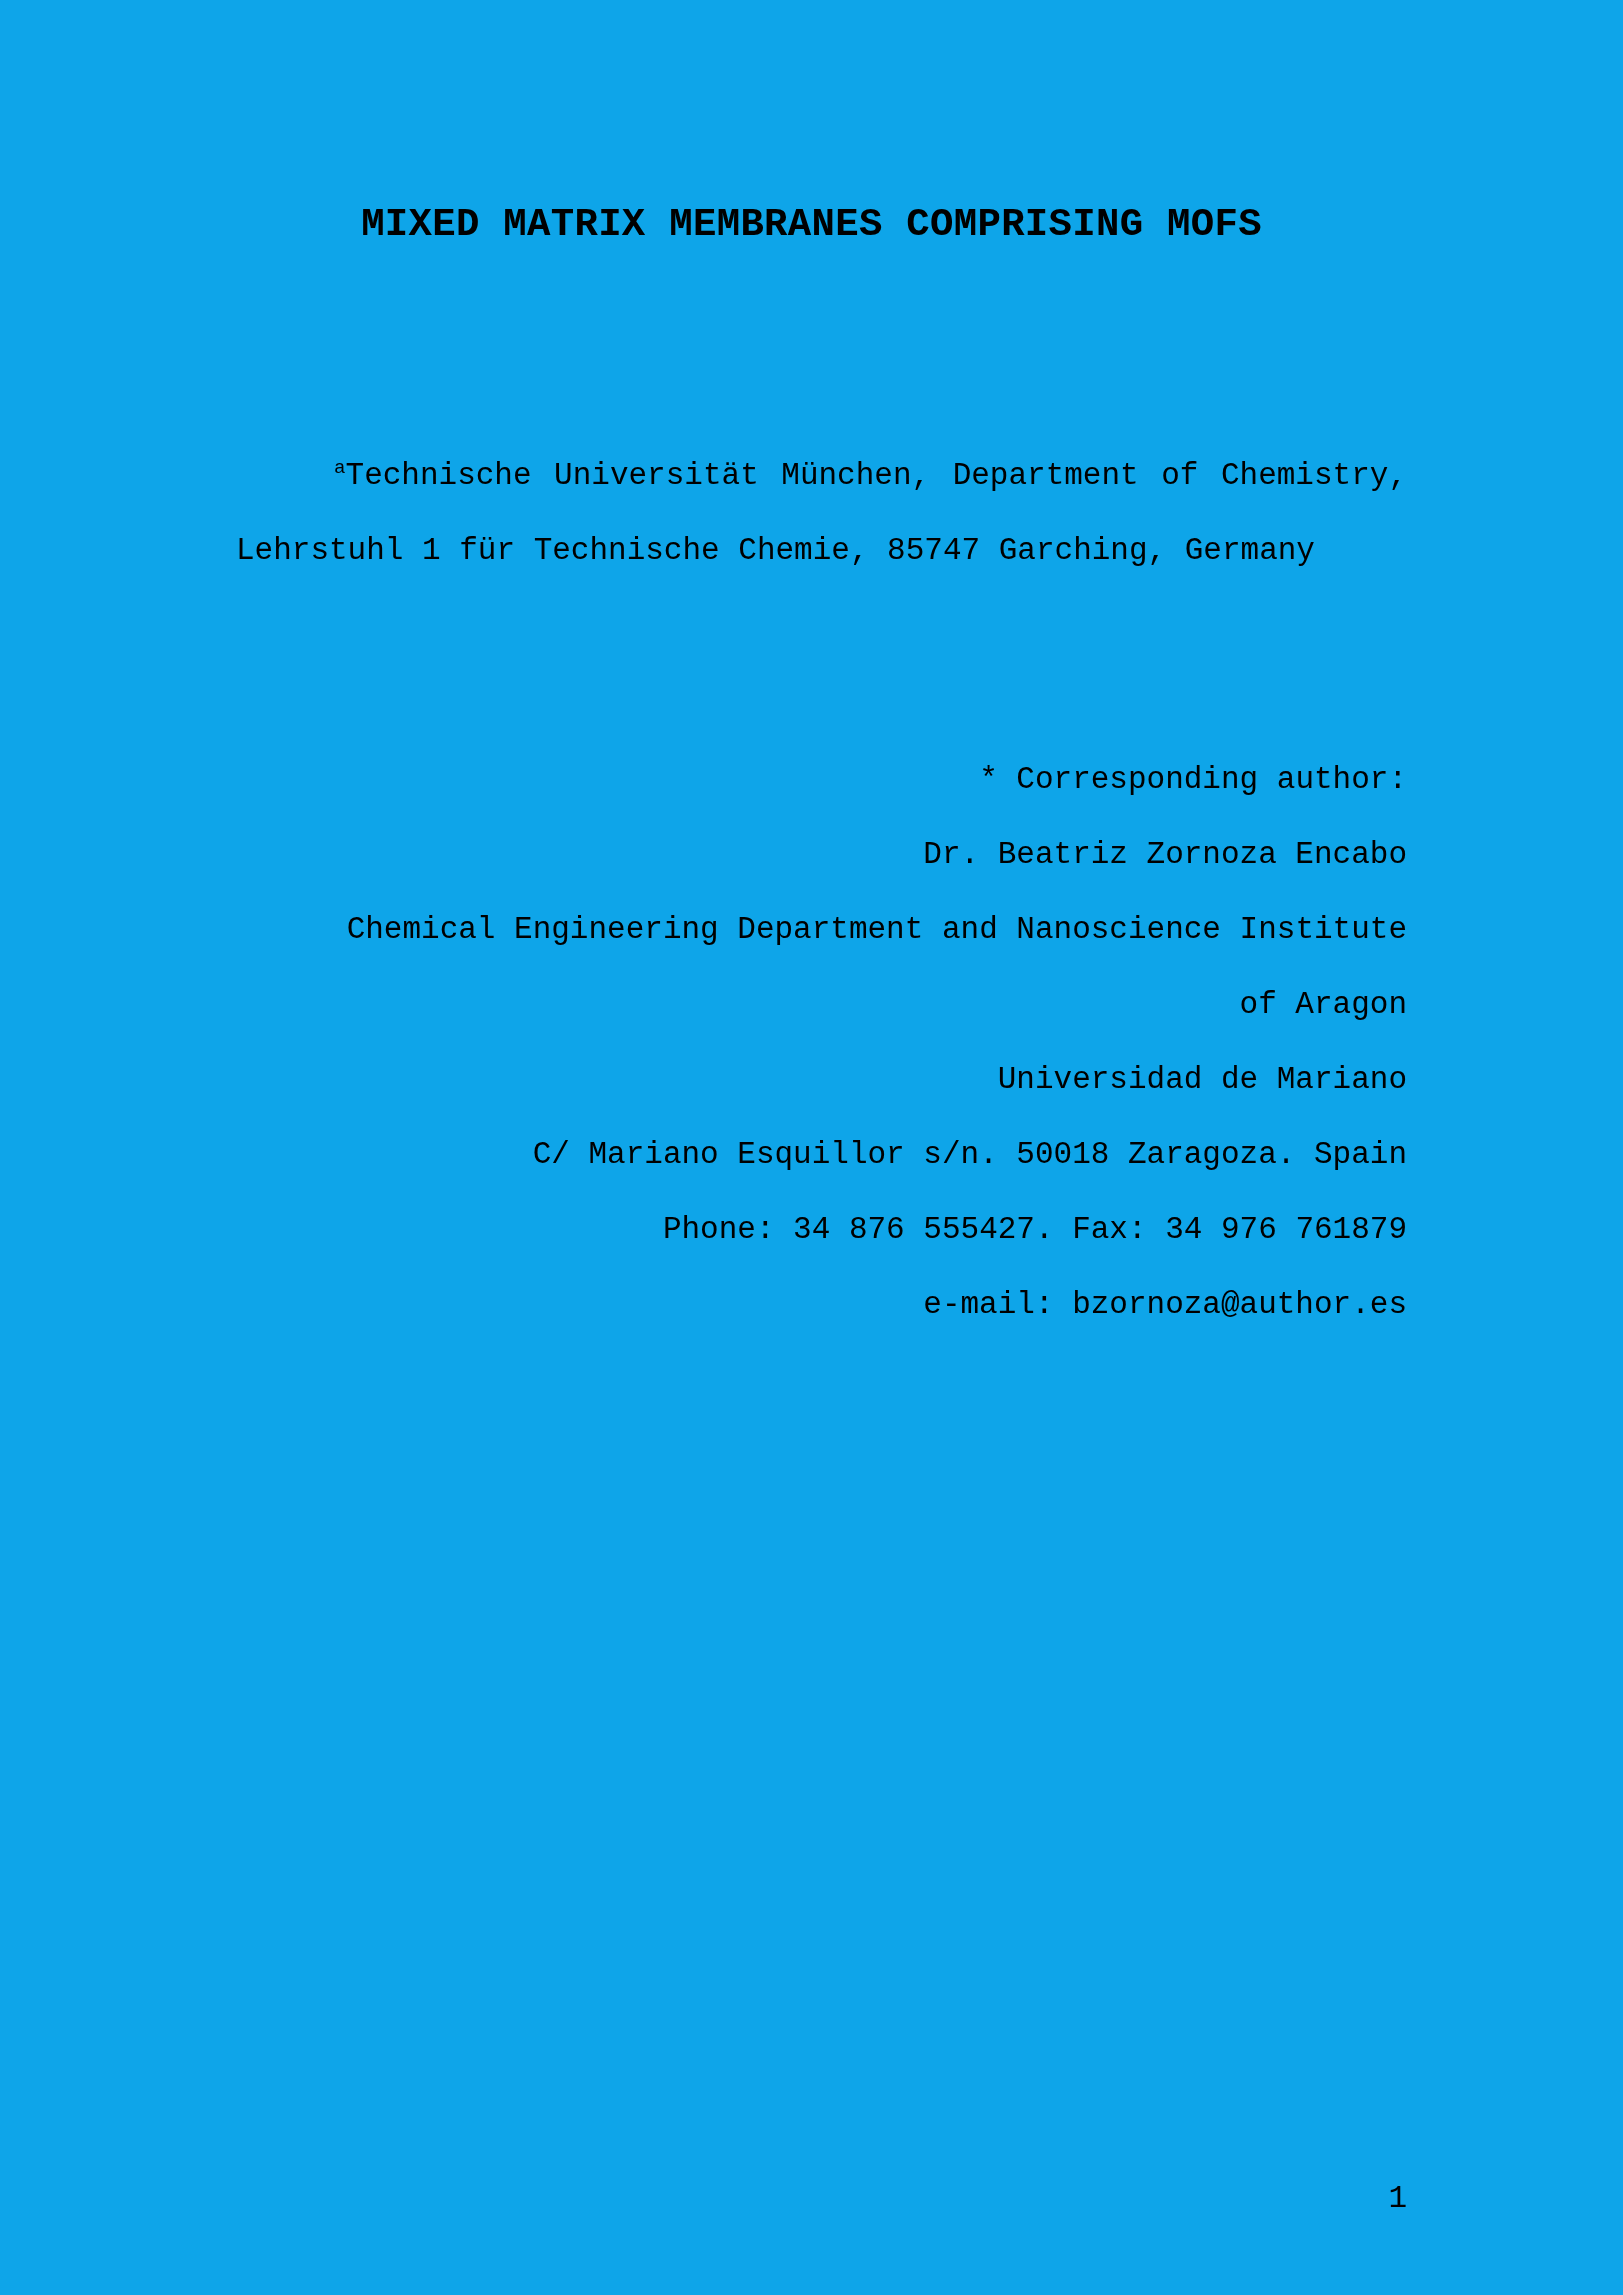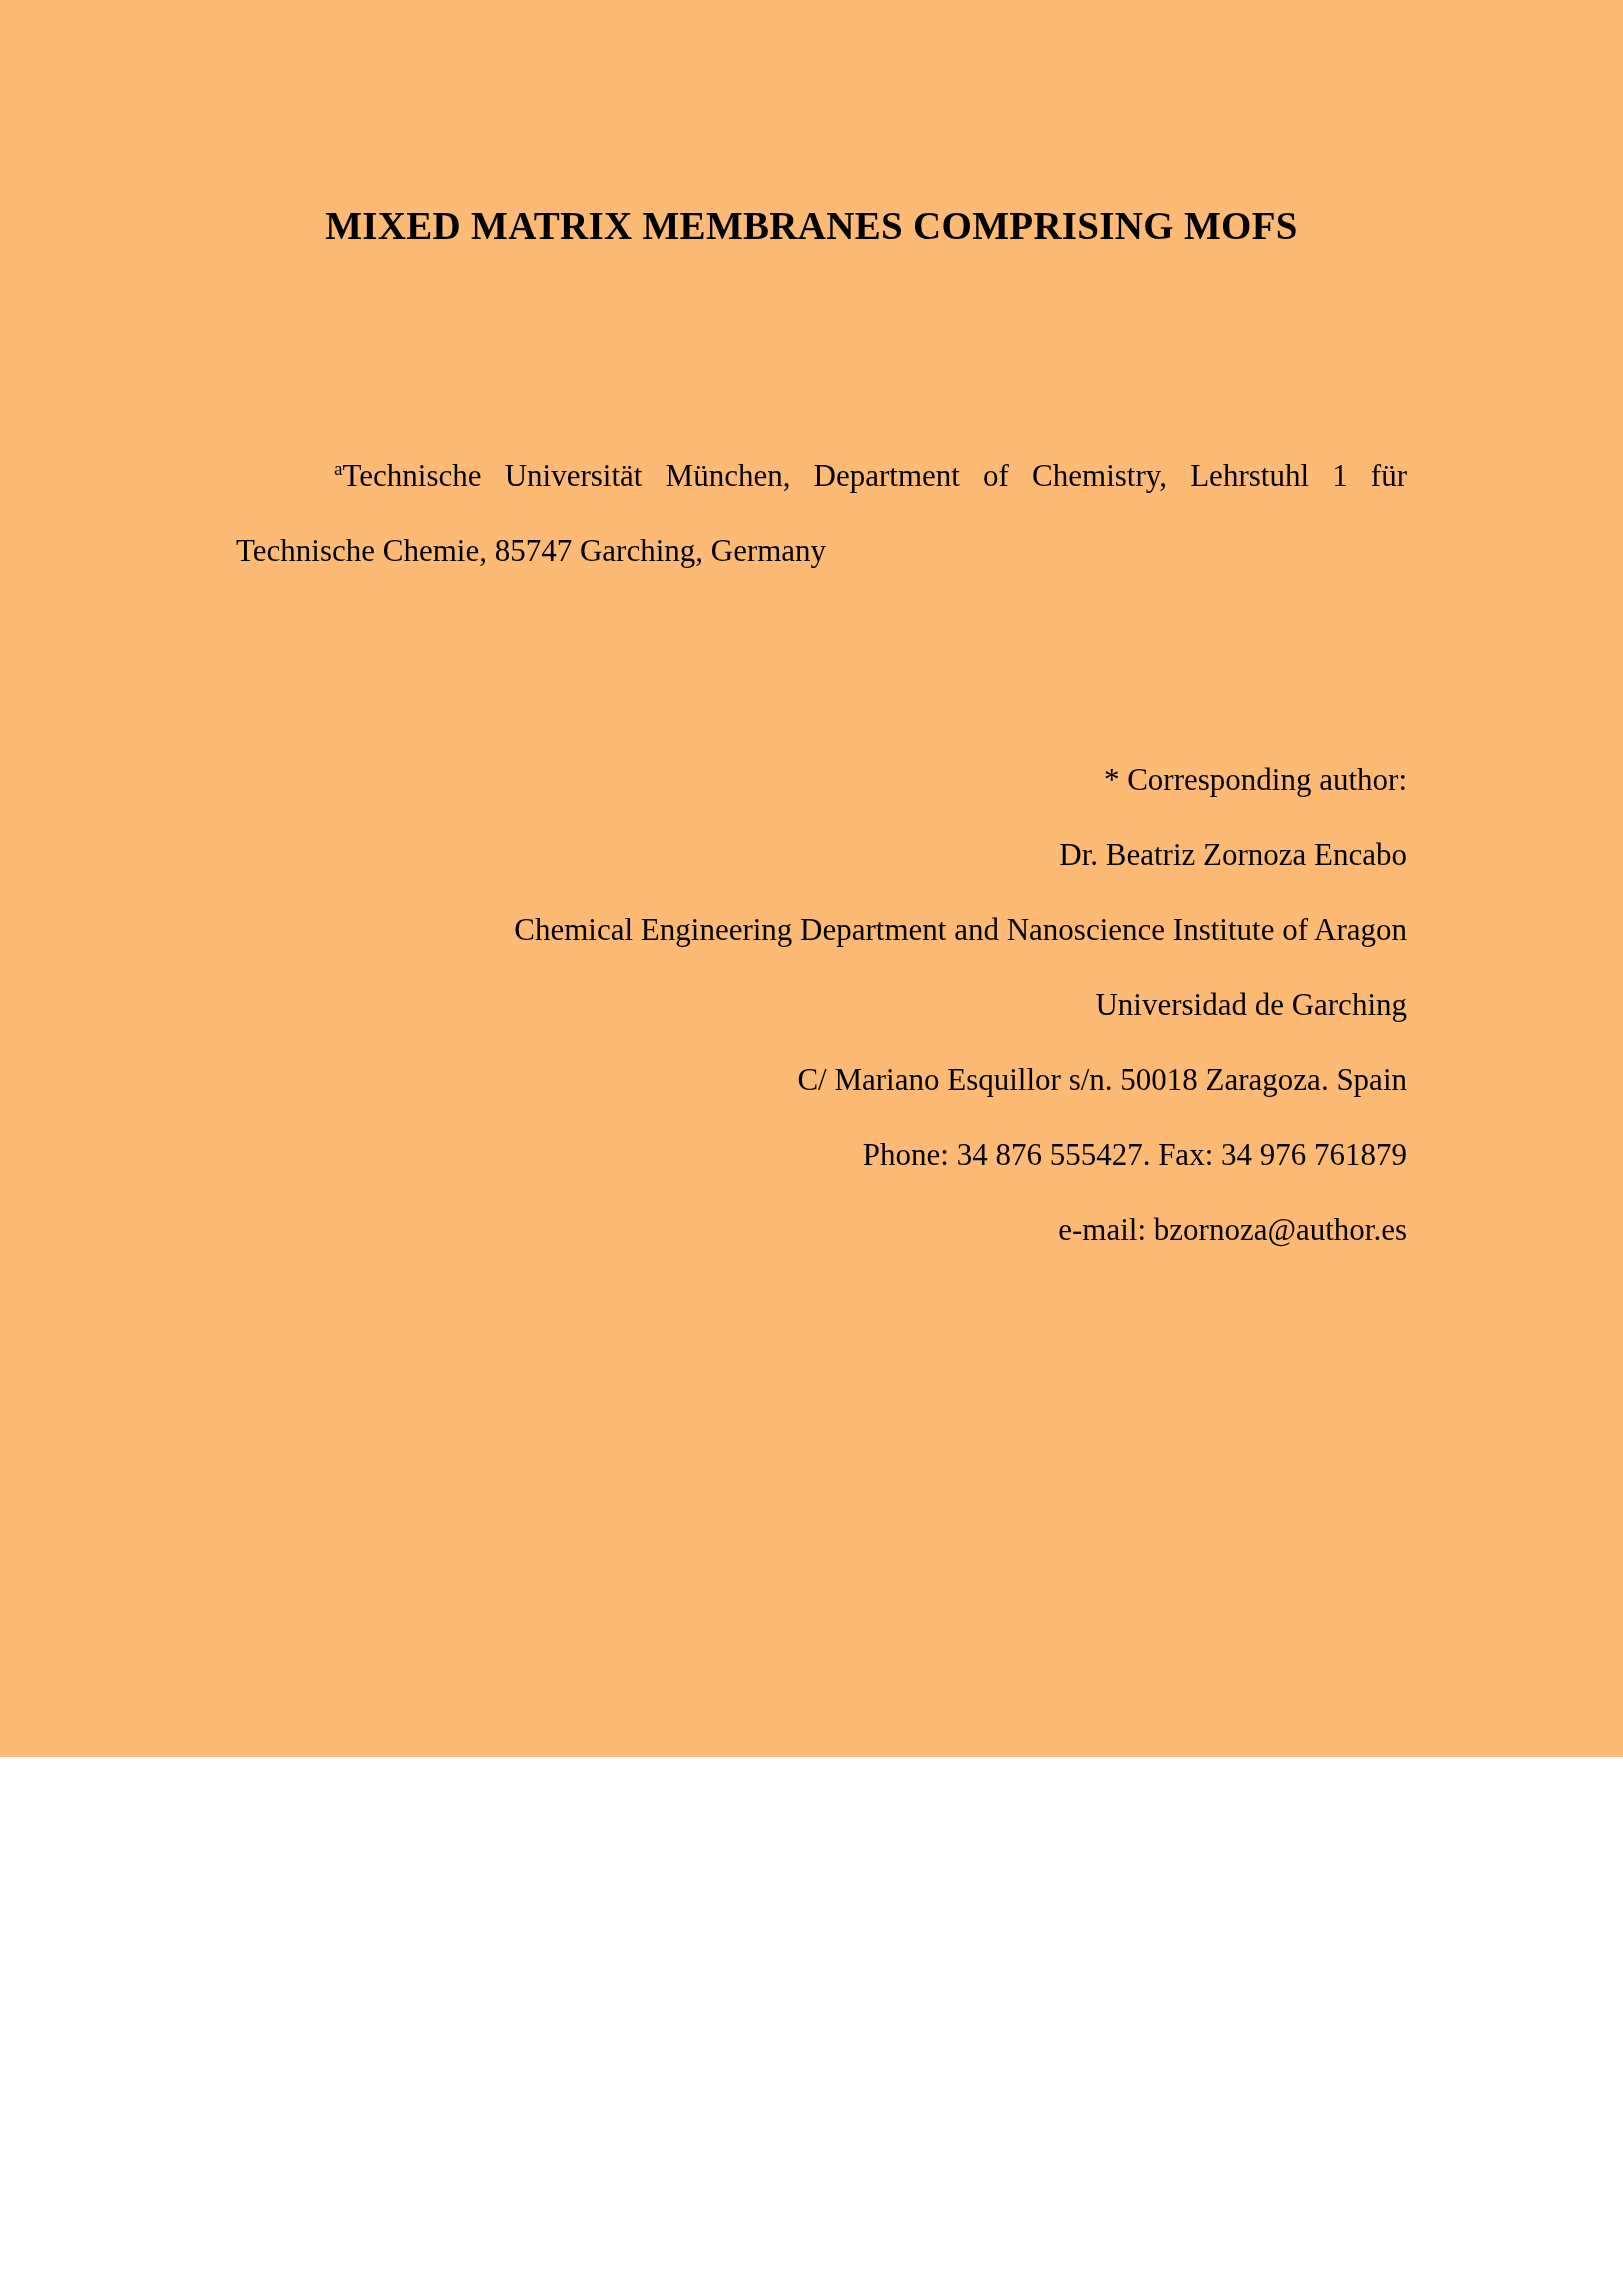--- a/index.html
+++ b/index.html
@@ -3,24 +3,24 @@
 <meta charset="utf-8">
 <style>
   html, body {
     margin: 0;
     padding: 0;
     background: #ffffff;
   }
   .page {
     position: relative;
     width: 1623px;
-    height: 1757px;
-    background: #fdba74;
+    height: 2295px;
+    background: #0ea5e9;
     color: #000000;
-    font-family: Liberation Serif, serif;
+    font-family: Liberation Mono, monospace;
     overflow: hidden;
   }
   .title-wrap {
     padding-top: 190px;
     text-align: center;
   }
   .title-line {
     font-size: 39px;
     font-weight: bold;
     line-height: 71px;
@@ -82,21 +82,21 @@
 
 
     <div class="affiliations">
       <p class="affiliation"><sup>a</sup><span>Technische Universität München, Department of Chemistry, Lehrstuhl 1 für Technische Chemie, 85747 Garching, Germany</span></p>
     </div>
 
     <div class="corresponding">
       <p class="corr-line">* Corresponding author:</p>
       <p class="corr-line">Dr. Beatriz Zornoza Encabo</p>
       <p class="corr-line">Chemical Engineering Department and Nanoscience Institute of Aragon</p>
-      <p class="corr-line">Universidad de Garching</p>
+      <p class="corr-line">Universidad de Mariano</p>
       <p class="corr-line">C/ Mariano Esquillor s/n. 50018 Zaragoza. Spain</p>
       <p class="corr-line">Phone: 34 876 555427. Fax: 34 976 761879</p>
       <p class="corr-line">e-mail: bzornoza@author.es</p>
     </div>
 
   </div>
 
   <div class="page-number">1</div>
 
 </div>

